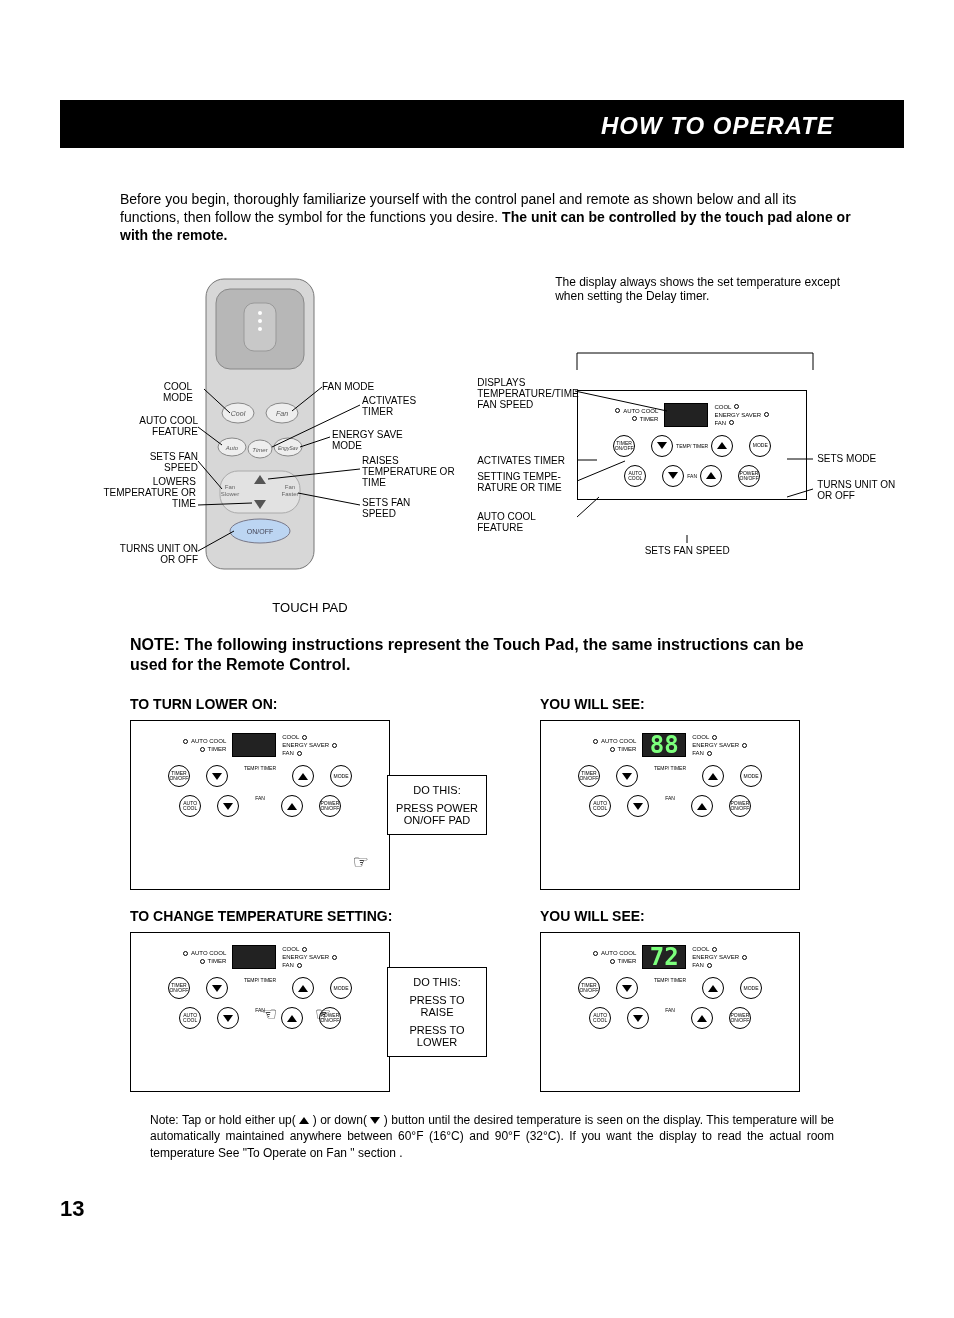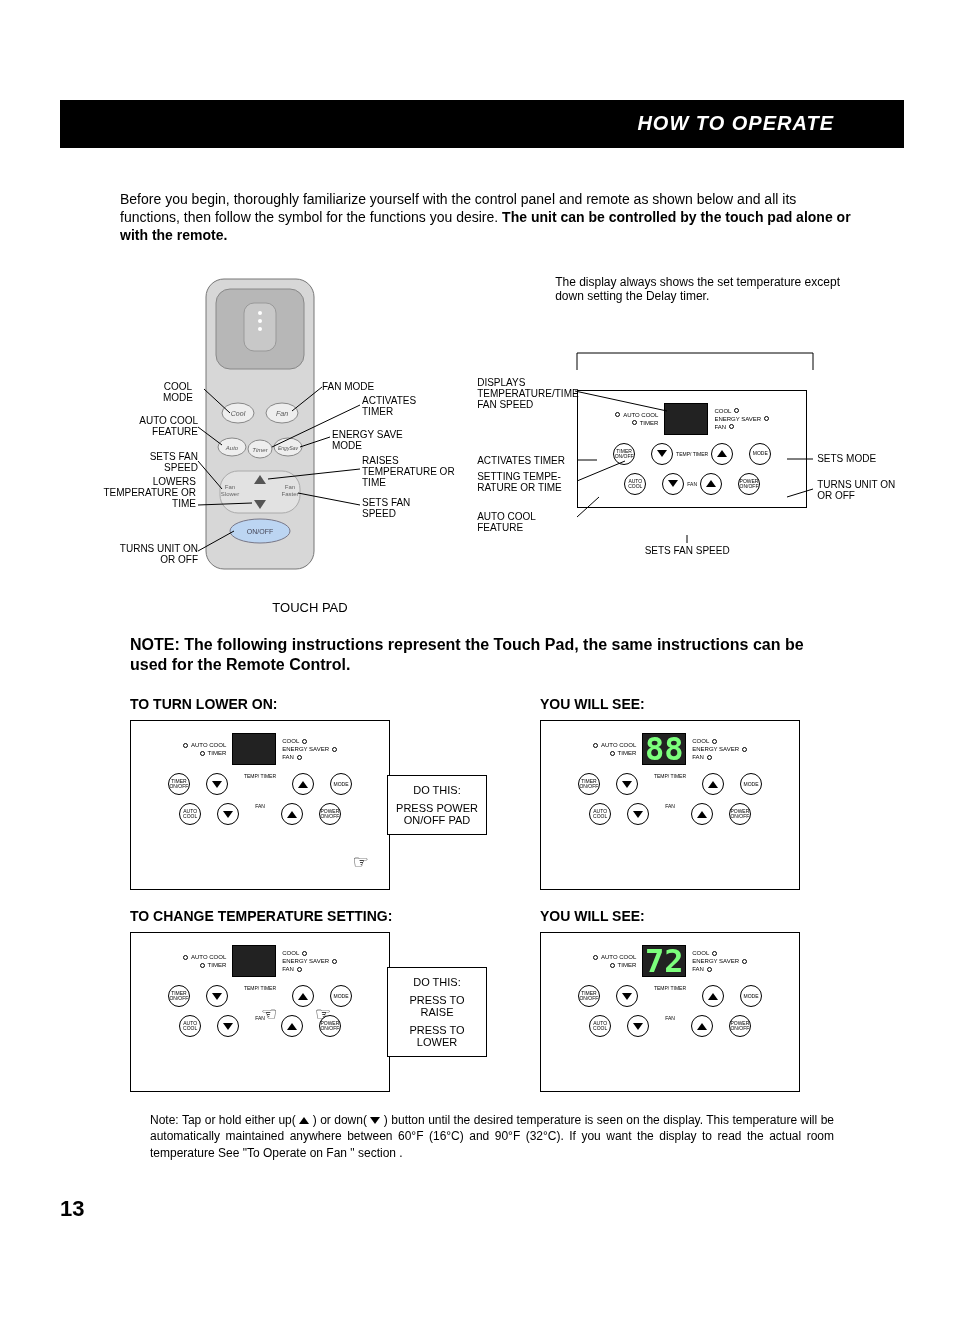--- a/index.html
+++ b/index.html
@@ -1,31 +1,31 @@
 <!DOCTYPE html>
 <html><head>
 <meta charset="utf-8">
 <style>
 * { box-sizing: border-box; margin: 0; padding: 0; }
 body { font-family: Arial, Helvetica, sans-serif; font-size: 13px; color: #000; background: #fff; width: 954px; margin: 0 auto; }
 .page { position: relative; width: 954px; height: 1318px; padding: 100px 60px 40px 60px; }
 .header-bar { position: absolute; top: 100px; left: 60px; right: 50px; height: 48px; background: #000; }
-.header-text { position: absolute; right: 120px; top: 112px; color: #fff; font-size: 20px; font-weight: bold; font-style: italic; letter-spacing: 1px; }
+.header-text { position: absolute; right: 120px; top: 112px; color: #fff; font-size: 24px; font-weight: bold; font-style: italic; letter-spacing: 1px; }
 .header-end { position: absolute; right: 78px; top: 100px; width: 48px; height: 48px; background: #000; border-radius: 0 28px 28px 0; }
 .intro { margin-top: 90px; margin-left: 60px; margin-right: 36px; font-size: 14px; line-height: 1.3; }
 .diagram-row { display: flex; margin-top: 30px; margin-left: 40px; }
 .remote-col { width: 380px; position: relative; height: 320px; }
 .touchpad-col { width: 420px; position: relative; height: 320px; }
 .remote-svg { position: absolute; left: 100px; top: 0; }
 .label { position: absolute; font-size: 10px; line-height: 1.1; }
 .touchpad-note { font-size: 12px; margin-bottom: 8px; }
 .panel { border: 1px solid #000; background: #fff; }
 .panel-inner { padding: 12px; position: relative; }
 .display-row { display: flex; align-items: center; justify-content: center; gap: 6px; }
-.lcd { background: #222; color: #7cff7c; width: 44px; height: 32px; font-family: monospace; font-size: 32px; font-weight: bold; display: flex; align-items: center; justify-content: center; border: 1px solid #000; }
+.lcd { background: #222; color: #7cff7c; width: 44px; height: 24px; font-family: monospace; font-size: 24px; font-weight: bold; display: flex; align-items: center; justify-content: center; border: 1px solid #000; }
 .leds { display: flex; flex-direction: column; font-size: 6px; gap: 2px; }
 .led { display: flex; align-items: center; gap: 3px; }
 .led-dot { width: 5px; height: 5px; border: 1px solid #000; border-radius: 50%; }
 .btn-row { display: flex; justify-content: center; gap: 16px; margin-top: 8px; }
 .pad-btn { width: 22px; height: 22px; border: 1px solid #000; border-radius: 50%; display: flex; align-items: center; justify-content: center; font-size: 5px; text-align: center; line-height: 1; }
 .arrow-up { width: 0; height: 0; border-left: 5px solid transparent; border-right: 5px solid transparent; border-bottom: 7px solid #000; }
 .arrow-down { width: 0; height: 0; border-left: 5px solid transparent; border-right: 5px solid transparent; border-top: 7px solid #000; }
 .diagram-captions { display: flex; margin-left: 40px; margin-top: 5px; }
 .cap-l { width: 380px; text-align: center; font-size: 13px; }
 .cap-r { width: 420px; text-align: center; font-size: 13px; }
@@ -106,21 +106,21 @@
         <line x1="98" y1="276" x2="134" y2="256" stroke="#000"></line>
         <line x1="222" y1="112" x2="192" y2="136" stroke="#000"></line>
         <line x1="260" y1="130" x2="172" y2="172" stroke="#000"></line>
         <line x1="230" y1="162" x2="200" y2="172" stroke="#000"></line>
         <line x1="260" y1="194" x2="168" y2="204" stroke="#000"></line>
         <line x1="260" y1="230" x2="198" y2="218" stroke="#000"></line>
       </svg>
     </div>
 
     <div class="touchpad-col">
-      <div class="touchpad-note" style="margin-left:78px; padding-right:30px;">The display always shows the set temperature except down setting the Delay timer.</div>
+      <div class="touchpad-note" style="margin-left:78px; padding-right:30px;">The display always shows the set temperature except when setting the Delay timer.</div>
 
       <div style="position:absolute; left:100px; top:115px; width:230px;" class="panel">
         <div class="panel-inner">
           <div class="display-row">
             <div class="leds" style="align-items:flex-end;">
               <div class="led">
                   <span class="led-dot"></span>
                   <span>AUTO COOL</span>
                 </div>
               <div class="led">

